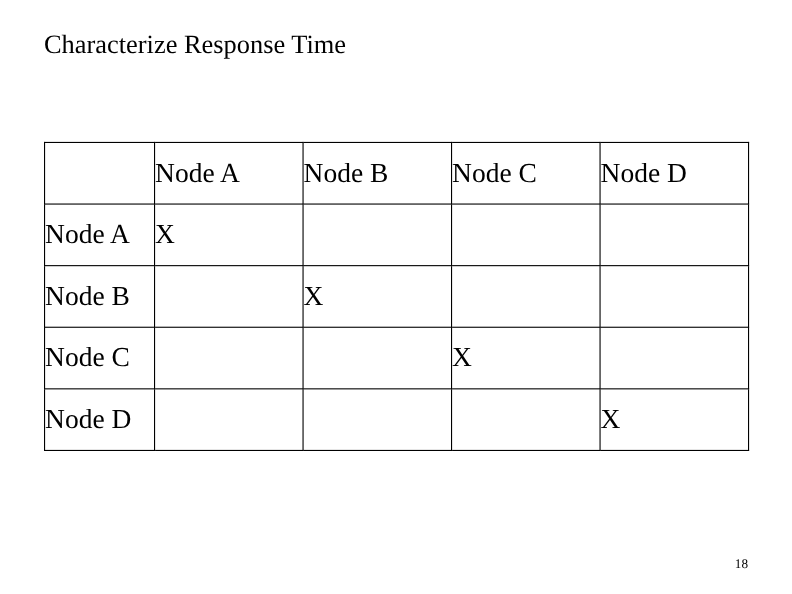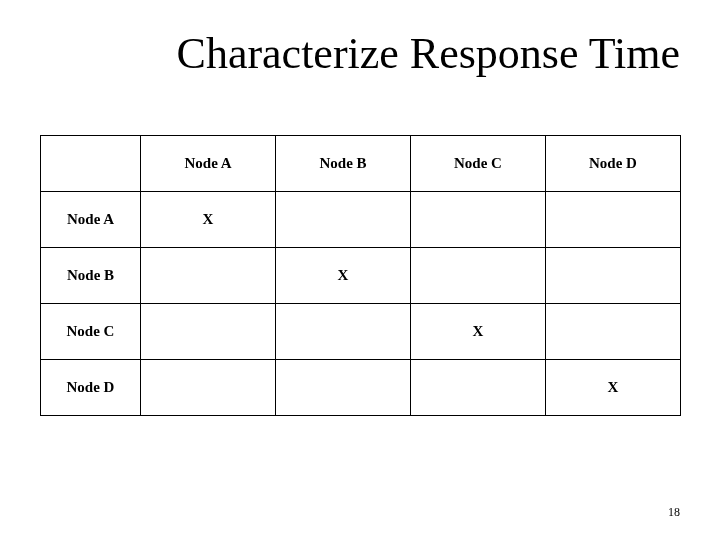--- a/index.html
+++ b/index.html
@@ -5,37 +5,37 @@
   * { margin: 0; padding: 0; box-sizing: border-box; }
   body {
     width: 720px;
     height: 540px;
     background: #ffffff;
     font-family: "Times New Roman", Times, serif;
     position: relative;
     padding: 28px 40px 0 40px;
   }
   .title {
-    font-size: 44px;
-    text-align: right;
-    margin-bottom: 56px;
+    font-size: 24px;
+    text-align: left;
+    margin-bottom: 74px;
     font-weight: normal;
   }
   table {
     width: 640px;
     margin: 0 auto;
     border-collapse: collapse;
     table-layout: fixed;
   }
   th, td {
     border: 1px solid #000;
-    text-align: center;
+    text-align: left;
     vertical-align: middle;
-    font-weight: bold;
-    font-size: 15px;
+    font-weight: normal;
+    font-size: 25px;
     height: 56px;
   }
   col.rowhead { width: 100px; }
   col.datacol { width: 135px; }
   .page-number {
     position: absolute;
     right: 40px;
     bottom: 20px;
     font-size: 12px;
   }

